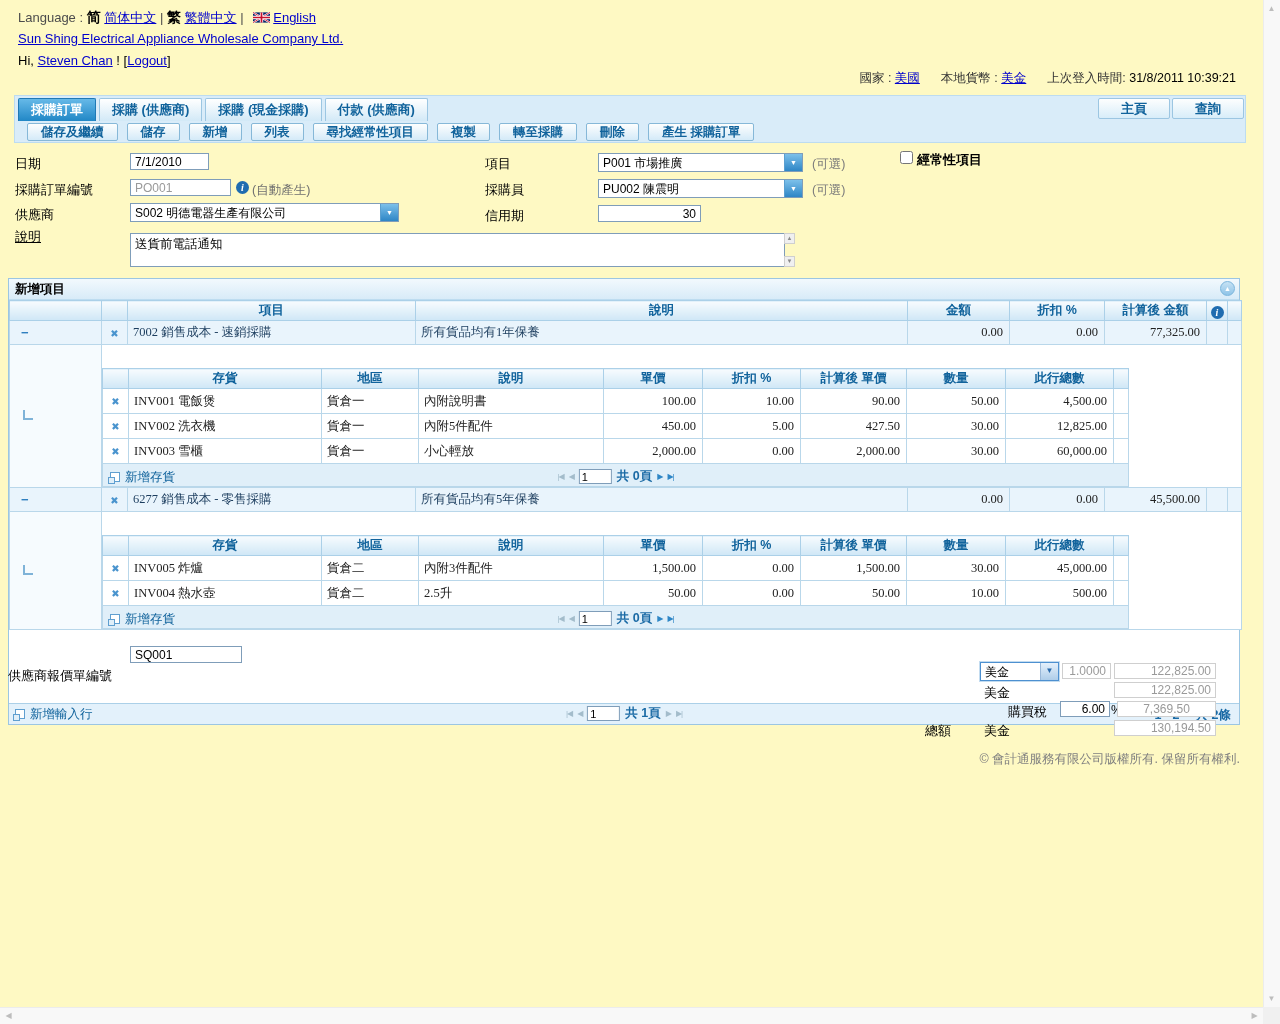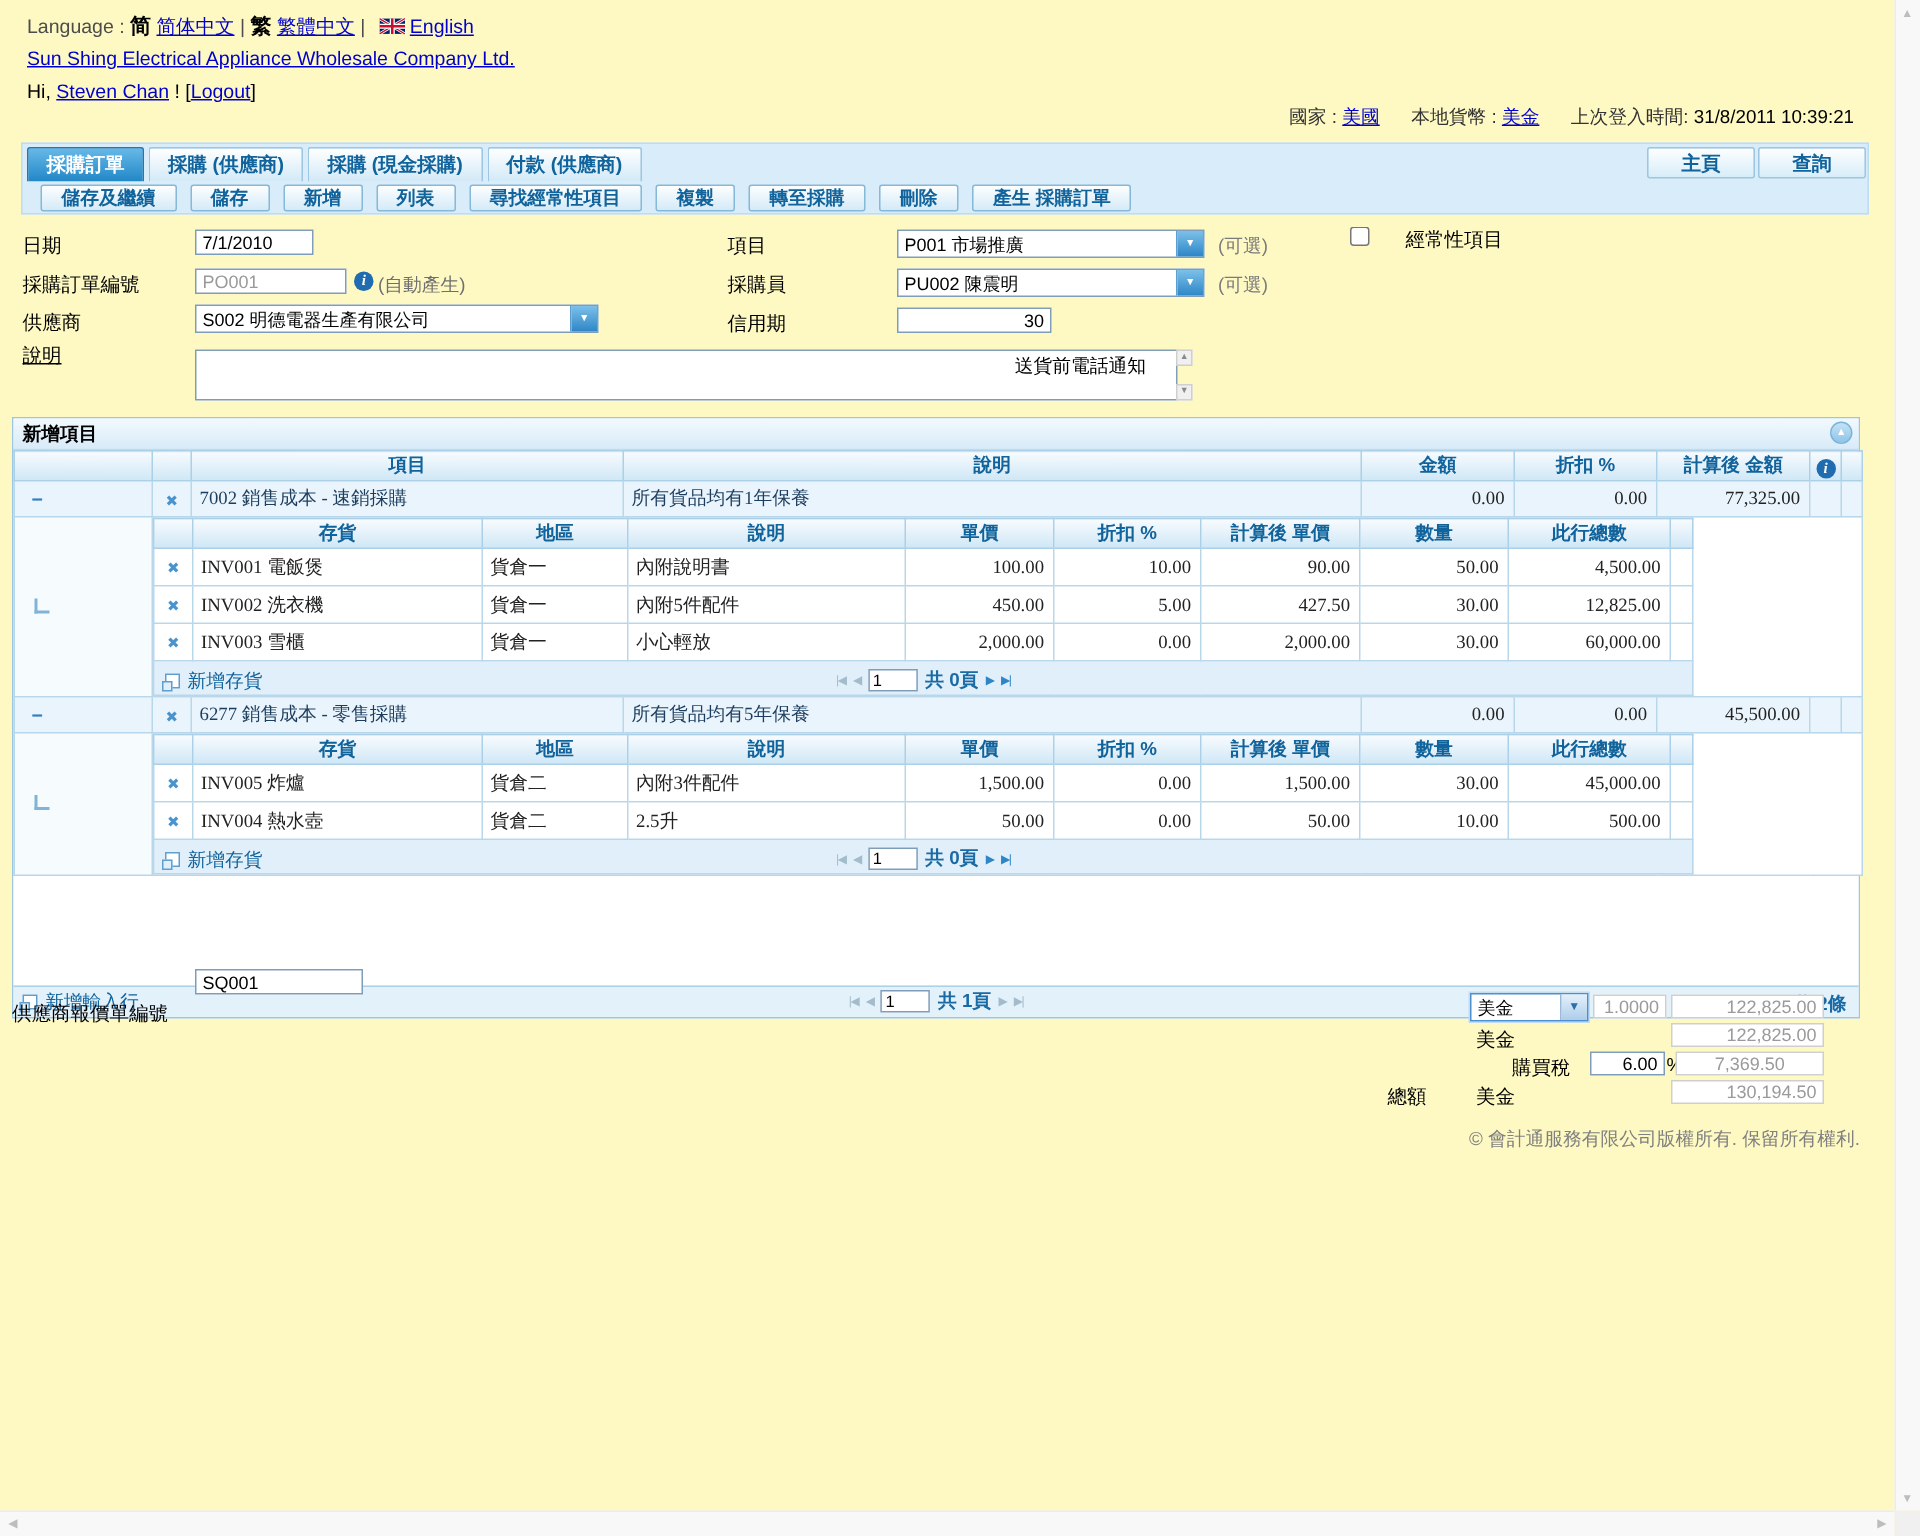--- a/index.html
+++ b/index.html
@@ -35,21 +35,21 @@
        font-family:"Liberation Sans",sans-serif;font-size:12px;padding:1px 4px;color:#000;}
   .inp.gray{color:#9a9a9a;}
   .inp.r{text-align:right;}
   .note{position:absolute;font-size:12.5px;color:#7b7b7b;white-space:nowrap;}
   .ddl{position:absolute;box-sizing:border-box;border:1px solid #7f9db9;background:#fff;height:19px;}
   .ddl .txt{position:absolute;left:4px;top:1px;line-height:16px;font-size:12px;white-space:nowrap;}
   .ddl .btn{position:absolute;right:0;top:0;bottom:0;width:17px;background:linear-gradient(#7cc0ea,#2e86c6);
             border-left:1px solid #5a9fd0;color:#fff;font-size:7px;text-align:center;line-height:17px;cursor:pointer;}
   .taw{position:absolute;left:130px;top:233px;width:665px;height:34px;}
   .taw textarea{position:absolute;left:0;top:0;width:655px;height:34px;box-sizing:border-box;resize:none;
-       border:1px solid #7f9db9;font-family:"Liberation Sans",sans-serif;font-size:12.5px;padding:2px 20px;overflow:hidden;text-align:right;}
+       border:1px solid #7f9db9;font-family:"Liberation Sans",sans-serif;font-size:12.5px;padding:2px 4px;overflow:hidden;}
   .spin{position:absolute;right:0;top:0;width:11px;height:34px;}
   .spin span{position:absolute;left:0;width:11px;height:11px;box-sizing:border-box;background:#f0f0f0;
        border:1px solid #cfcfcf;color:#8a8a8a;font-size:6px;text-align:center;line-height:9px;cursor:pointer;}
   .spin .up{top:0;} .spin .dn{bottom:0;}
   .chk{position:absolute;left:900px;top:151px;width:13px;height:13px;margin:0;}
   
   .panel{position:absolute;left:8px;top:278px;width:1232px;box-sizing:border-box;border:1px solid #9cc6e2;background:#fff;}
   .phead{height:20px;line-height:20px;background:linear-gradient(#f2f9fd,#d8ebf8);border-bottom:1px solid #bddcf0;
          font-size:12.5px;font-weight:bold;padding-left:6px;position:relative;}
   .circle-btn{position:absolute;right:4px;top:2px;width:15px;height:15px;border-radius:50%;
@@ -62,21 +62,21 @@
   #maintable td{border:1px solid #b9d7ea;font-size:12.5px;}
   tr.grow td{height:21px;background:#e9f4fc;}
   .c-item,.c-desc{padding-left:5px;font-family:"Liberation Serif","DejaVu Serif",serif;color:#1c3d5e;}
   .c-num{text-align:right;padding-right:6px;font-family:"Liberation Serif","DejaVu Serif",serif;color:#222;}
   .exp{color:#2f7fbf;font-weight:bold;font-size:13px;cursor:pointer;padding-left:10px;}
   .del{color:#4a94ce;font-weight:bold;font-size:10px;cursor:pointer;}
   td.c-del,th.c-del{text-align:center;}
   td.c-tree{background:#f6fbfe;vertical-align:middle;padding-left:13px;}
   .tree-icon{display:inline-block;width:8px;height:8px;border-left:2px solid #7fb3d8;border-bottom:2px solid #7fb3d8;}
   td.subwrap{background:#fff;padding:0;vertical-align:top;border-right:1px solid #b9d7ea;}
-  .subtable{width:1026px;}
+  .subtable{width:1026px;margin-top:23px;}
   .subtable th{background:linear-gradient(#f7fbfe,#cfe7f6);border:1px solid #abd0e8;color:#11639c;
          font-weight:bold;height:19px;font-size:12.5px;padding:0;}
   .subtable td{border:1px solid #cfe2f0;height:22px;font-size:12.5px;background:#fff;}
   .s-text{padding-left:5px;font-family:"Liberation Serif","DejaVu Serif",serif;color:#222;}
   tr.sfoot td{background:#e0eff9;height:20px;border:1px solid #abd0e8;}
   .subfoot{position:relative;height:16px;}
   .addlink{color:#11639c;font-size:12.5px;cursor:pointer;white-space:nowrap;}
   .subfoot .addlink{position:absolute;left:6px;top:2px;}
   .add-icon{display:inline-block;width:8px;height:8px;border:1px solid #5f9fd0;background:#fff;
         position:relative;margin-right:5px;vertical-align:-1px;}
@@ -210,21 +210,21 @@
   <div class="ddl" style="left:598px;top:179px;width:205px;">
     <span class="txt">PU002 陳震明</span>
     <span class="btn">▼</span>
   </div>
   <div class="note" style="left:812px;top:182px;">(可選)</div>
 
   <div class="flabel" style="left:485px;top:207px;">信用期</div>
   <input class="inp r" style="left: 598px; top: 205px; width: 103px; height: 17px;" value="30">
 
   <input type="checkbox" class="chk" style="">
-  <div class="flabel" style="left:917px;top:151px;font-weight:normal;margin-left:20px;">經常性項目</div>
+  <div class="flabel" style="left:917px;top:151px;font-weight:bold;">經常性項目</div>
 
   <div class="panel">
     <div class="phead">
       <span>新增項目</span>
       <span class="circle-btn">▲</span>
     </div>
     <table id="maintable">
       <colgroup>
           <col style="width:92px">
           <col style="width:26px">

